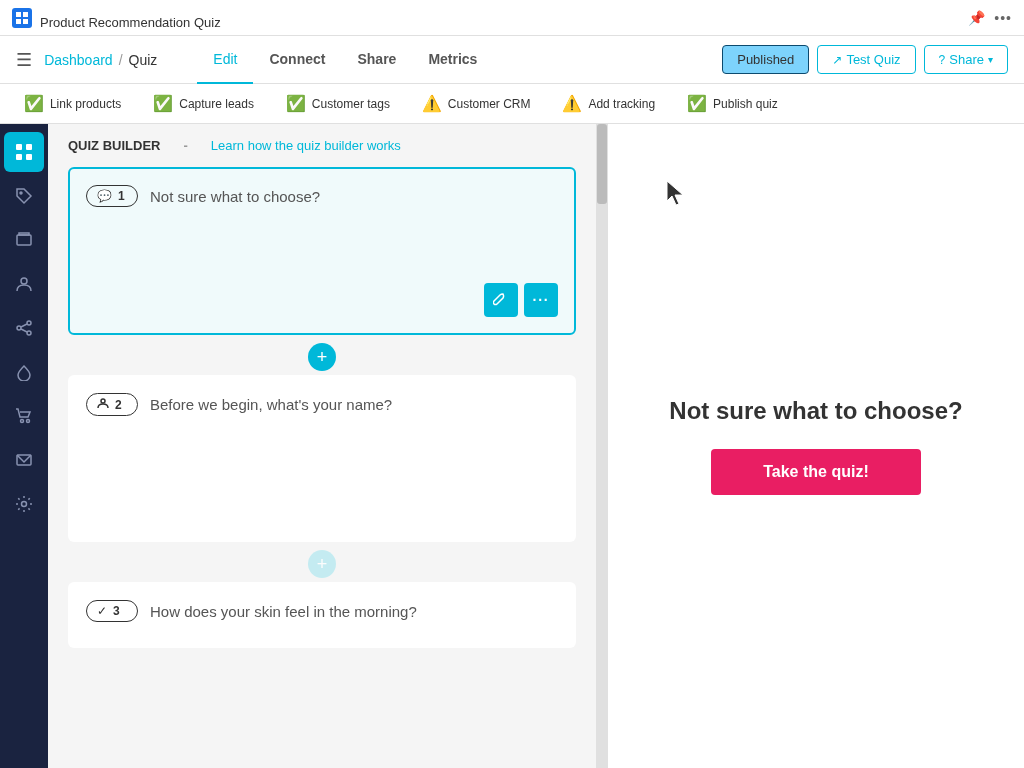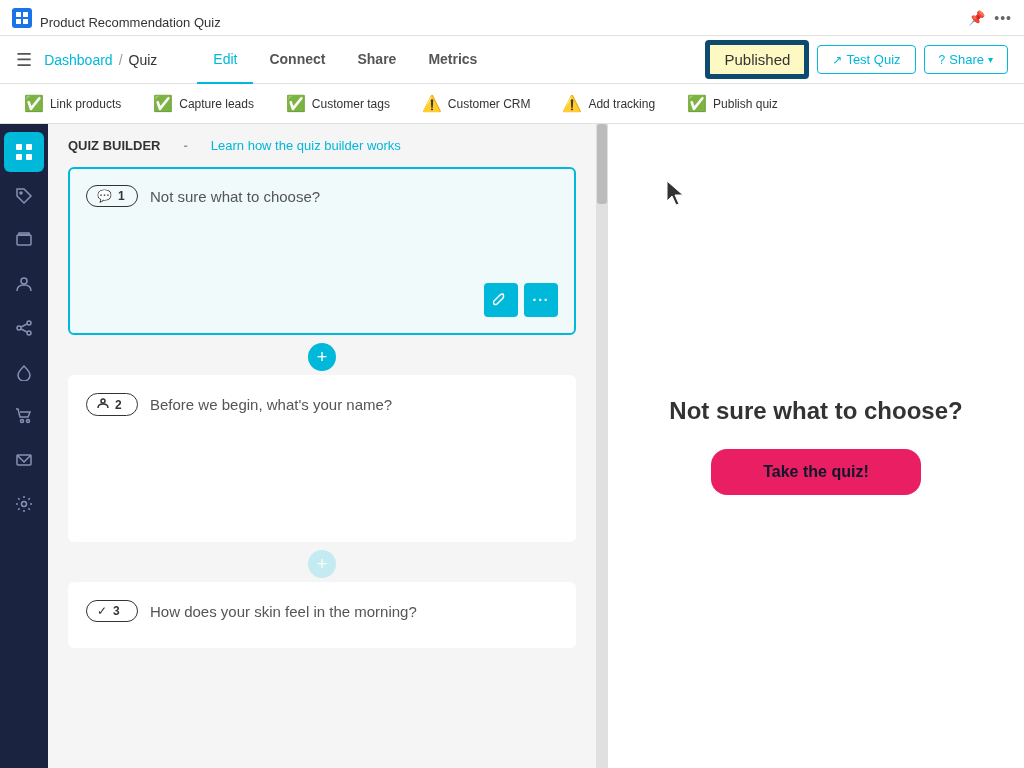--- a/index.html
+++ b/index.html
@@ -25,21 +25,21 @@
     .nav-menu-icon { font-size: 18px; color: #555; cursor: pointer; margin-right: 12px; }
     .nav-breadcrumb { display: flex; align-items: flex-end; gap: 6px; font-size: 14px; }
     .nav-dashboard { color: #00b8d9; cursor: pointer; font-weight: 500; }
     .nav-sep { color: #999; }
     .nav-quiz { color: #333; }
     .nav-tabs { display: flex; align-items: center; gap: 0; margin-left: 40px; }
     .nav-tab { padding: 0 16px; height: 48px; display: flex; align-items: center; font-size: 14px; color: #555; cursor: pointer; border-bottom: 2px solid transparent; font-weight: bold; }
     .nav-tab.active { color: #00b8d9; border-bottom-color: #00b8d9; font-weight: 500; }
     .nav-spacer { flex: 1; }
     .nav-actions { display: flex; align-items: center; gap: 8px; }
-    .btn-published { background: #fef9c3; border: 5px solid #0c4a6e; border-radius: 4px; padding: 6px 14px; font-size: 15px; color: #333; cursor: pointer; }
+    .btn-published { background: #7dd3fc; border: 1px solid #0c4a6e; border-radius: 4px; padding: 6px 14px; font-size: 13px; color: #333; cursor: pointer; }
     .btn-test { background: #fff; border: 1px solid #00b8d9; border-radius: 4px; padding: 6px 14px; font-size: 13px; color: #00b8d9; cursor: pointer; display: flex; align-items: center; gap: 4px; }
     .btn-help { background: #fff; border: 1px solid #00b8d9; border-radius: 4px; padding: 6px 14px; font-size: 13px; color: #00b8d9; cursor: pointer; display: flex; align-items: center; gap: 4px; }
 
     
     .status-bar {
       display: flex; align-items: center; background: #fff; border-bottom: 1px solid #e0e0e0;
       padding: 0 24px; height: 40px; gap: 32px;
     }
     .status-item { display: flex; align-items: center; gap: 6px; font-size: 12px; color: #333; }
     .status-check { color: #00c853; font-size: 16px; }
@@ -112,21 +112,21 @@
     .add-btn.faded { background: #b0e8f0; opacity: 0.7; }
 
     
     .preview-panel {
       flex: 1; background: #fff; display: flex; flex-direction: column; align-items: center;
       justify-content: center; position: relative; overflow: hidden;
     }
     .preview-content { text-align: center; padding: 40px; }
     .preview-title { font-size: 24px; font-weight: 700; color: #333; margin-bottom: 24px; }
     .preview-btn {
-      background: #e91e63; color: #0f172a; border: none; border-radius: 16px; padding: 14px 52px;
+      background: #e91e63; color: #ffffff; border: none; border-radius: 4px; padding: 14px 52px;
       font-size: 16px; font-weight: 600; cursor: pointer;
     }
 
     
     .scroll-strip {
       width: 12px; background: #e0e0e0; flex-shrink: 0; position: relative;
     }
     .scroll-thumb {
       position: absolute; top: 0; left: 1px; right: 1px; height: 80px;
       background: #bbb; border-radius: 3px;

